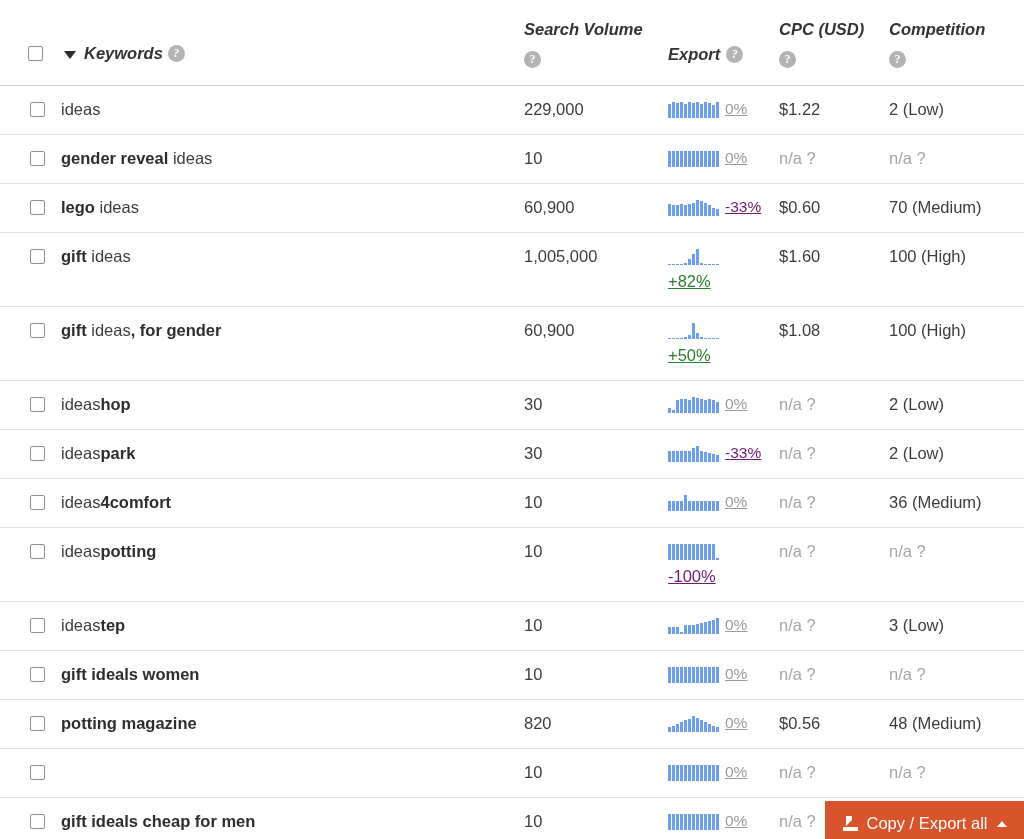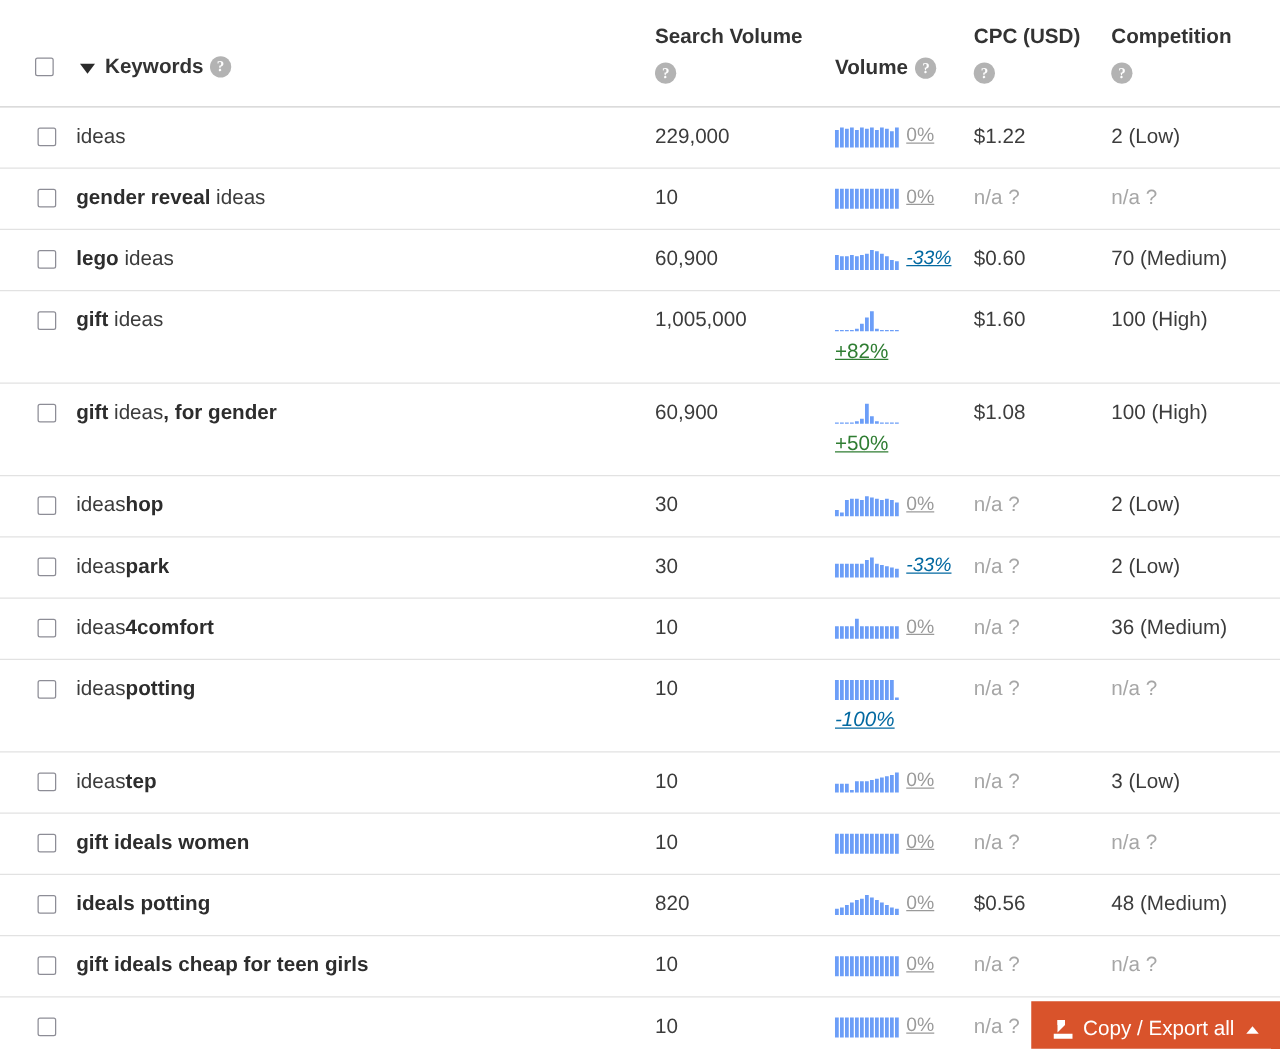--- a/index.html
+++ b/index.html
@@ -25,20 +25,21 @@
   .thead {
     position: relative;
     height: 85px;
   }
   .th {
     position: absolute;
     font-size: 16.5px;
     font-weight: bold;
     color: #333333;
     white-space: nowrap;
+    font-style: italic;
   }
   .th-checkbox-cell {
     position: absolute;
     left: 28px;
     top: 46px;
   }
   .th-keywords {
     left: 64px;
     top: 44px;
     display: flex;
@@ -176,21 +177,21 @@
     flex: none;
   }
   .pct {
     font-size: 15.5px;
     text-decoration: underline;
     cursor: pointer;
     line-height: 19px;
   }
   .pct.zero  { color: #9a9a9a; }
   .pct.up    { color: #2f7d32; font-weight: normal; }
-  .pct.down  { color: #0369a1; font-style: italic; }
+  .pct.down  { color: #701a75; }
   .trend-wrap.stacked .pct {
     display: inline-block;
     margin-top: 7px;
     font-size: 16.5px;
   }
 
   
   .export-btn {
     position: absolute;
     right: 0;
@@ -257,21 +258,21 @@
     </div>
 
     <div class="th th-volume">
       <span>Search Volume</span>
     </div>
     <div class="th-volume-help">
       <span class="help-icon">?</span>
     </div>
 
     <div class="th th-trend">
-      <span>Volume</span>
+      <span>Export</span>
       <span class="help-icon">?</span>
     </div>
 
     <div class="th th-cpc">
       <span>CPC (USD)</span>
     </div>
     <div class="th-cpc-help">
       <span class="help-icon">?</span>
     </div>
 
@@ -592,21 +593,21 @@
             <span class="pct zero">0%</span>
           </div>
         </div>
         <div class="cell c-cpc na">n/a ?</div>
         <div class="cell c-comp na">n/a ?</div>
       </div>
       <div class="row">
         <div class="cell c-check">
           <span class="cb"></span>
         </div>
-        <div class="cell c-keyword kw"><strong>ideals potting</strong></div>
+        <div class="cell c-keyword kw"><strong>potting magazine</strong></div>
         <div class="cell c-volume">820</div>
         <div class="cell c-trend">
           <div class="trend-wrap">
             <div class="spark">
               <i style="height: 5px;"></i>
               <i style="height: 6px;"></i>
               <i style="height: 8px;"></i>
               <i style="height: 10px;"></i>
               <i style="height: 12px;"></i>
               <i style="height: 13px;"></i>
@@ -621,21 +622,20 @@
             <span class="pct zero">0%</span>
           </div>
         </div>
         <div class="cell c-cpc">$0.56</div>
         <div class="cell c-comp">48 (Medium)</div>
       </div>
       <div class="row">
         <div class="cell c-check">
           <span class="cb"></span>
         </div>
-        <div class="cell c-keyword kw"><strong>gift ideals cheap for teen girls</strong></div>
         <div class="cell c-volume">10</div>
         <div class="cell c-trend">
           <div class="trend-wrap">
             <div class="spark">
               <i style="height: 16px;"></i>
               <i style="height: 16px;"></i>
               <i style="height: 16px;"></i>
               <i style="height: 16px;"></i>
               <i style="height: 16px;"></i>
               <i style="height: 16px;"></i>
@@ -650,20 +650,21 @@
             <span class="pct zero">0%</span>
           </div>
         </div>
         <div class="cell c-cpc na">n/a ?</div>
         <div class="cell c-comp na">n/a ?</div>
       </div>
       <div class="row">
         <div class="cell c-check">
           <span class="cb"></span>
         </div>
+        <div class="cell c-keyword kw"><strong>gift ideals cheap for men</strong></div>
         <div class="cell c-volume">10</div>
         <div class="cell c-trend">
           <div class="trend-wrap">
             <div class="spark">
               <i style="height: 16px;"></i>
               <i style="height: 16px;"></i>
               <i style="height: 16px;"></i>
               <i style="height: 16px;"></i>
               <i style="height: 16px;"></i>
               <i style="height: 16px;"></i>

